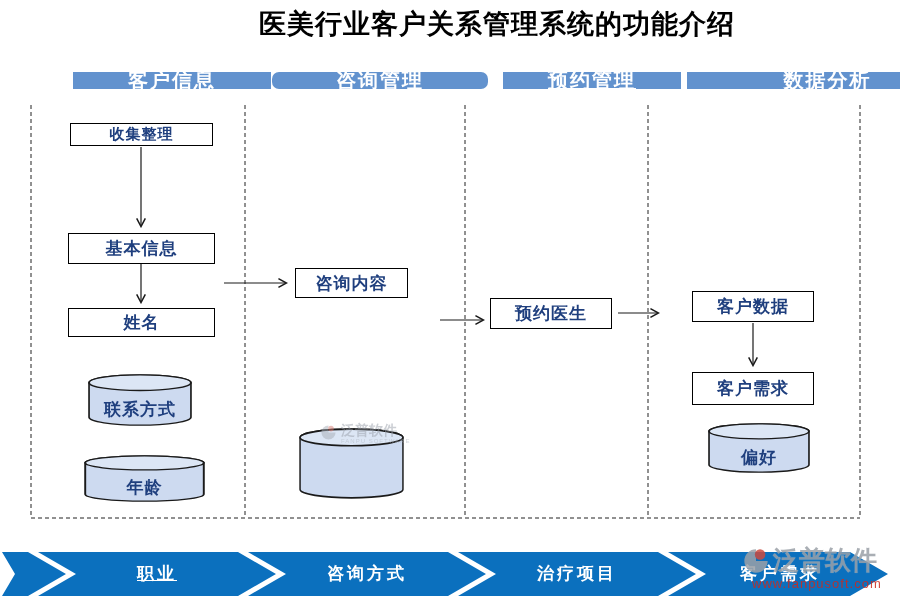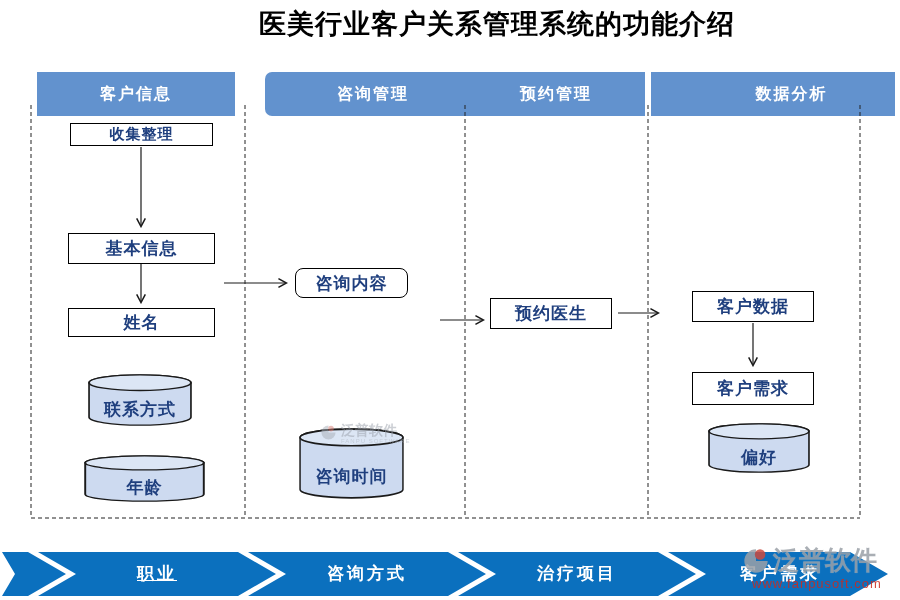--- a/index.html
+++ b/index.html
@@ -3,23 +3,23 @@
 <meta charset="utf-8">
 <style>
   html,body{margin:0;padding:0;background:#fff;}
   body{width:900px;height:600px;position:relative;overflow:hidden;
        font-family:"Liberation Serif","DejaVu Serif",serif;}
   .stage{position:absolute;inset:0;width:900px;height:600px;}
 
   .title{position:absolute;left:0;top:6px;width:900px;text-align:center;
          font-size:27px;font-weight:bold;color:#000;letter-spacing:1px;padding-left:47px;}
 
-  .hdr{position:absolute;top:72px;height:44px;background:#6292CE;color:#fff;
-       font-size:16px;font-weight:bold;display:flex;align-items:center;
-       justify-content:center;letter-spacing:2px;}
+  .hdr{position:absolute;top:72px;height:17px;background:#6292CE;color:#fff;
+       font-size:20px;font-weight:bold;display:flex;align-items:center;
+       justify-content:center;letter-spacing:2px;margin-left:36px;}
 
   .box{position:absolute;background:#fff;border:1.6px solid #000;
        color:#1F3F7E;font-weight:bold;display:flex;align-items:center;
        justify-content:center;letter-spacing:1px;box-sizing:border-box;text-align:center;}
   .fs15{font-size:15px;} .fs17{font-size:17px;}
 
   .cyl{position:absolute;}
   .cyl svg{position:absolute;inset:0;width:100%;height:100%;}
   .cyl .cyl-label{position:absolute;left:0;right:0;top:38%;bottom:0;
        display:flex;align-items:center;justify-content:center;
@@ -45,22 +45,22 @@
        font-family:"Liberation Sans",sans-serif;margin-left:10px;}
 </style>
 </head>
 <body>
 
 <div class="stage">
 
   <div class="title">医美行业客户关系管理系统的功能介绍</div>
 
   <div class="hdr" style="left:37px;width:198px;">客户信息</div>
-  <div class="hdr" style="left:265px;width:216px;border-radius:7px;">咨询管理</div>
-  <div class="hdr" style="left:467px;width:178px;">预约管理</div>
+  <div class="hdr" style="left:236px;width:216px;border-radius:7px;">咨询管理</div>
+  <div class="hdr" style="left:467px;width:178px;text-decoration:underline;">预约管理</div>
   <div class="hdr" style="left:651px;width:207px;padding-left:37px;">数据分析</div>
 
   <svg class="lines" width="900" height="600" viewBox="0 0 900 600">
     <defs>
       <marker id="ah" viewBox="0 0 10 10" refX="8.5" refY="5" markerWidth="9" markerHeight="9" orient="auto">
         <path d="M1.5,1 L9,5 L1.5,9" fill="none" stroke="#1a1a1a" stroke-width="1.4"></path>
       </marker>
     </defs>
     <g stroke="#222" stroke-width="1" stroke-dasharray="4 3" fill="none">
       <path d="M31,105 V518"></path>
@@ -77,21 +77,21 @@
       <path d="M440,320 H483"></path>
       <path d="M618,313 H658"></path>
       <path d="M753,323 V365"></path>
     </g>
   </svg>
 
   <div class="box fs15" style="left:70px;top:123px;width:143px;height:23px;">收集整理</div>
   <div class="box fs17" style="left:68px;top:233px;width:147px;height:31px;">基本信息</div>
   <div class="box fs17" style="left:68px;top:308px;width:147px;height:29px;">姓名</div>
 
-  <div class="box fs17" style="left:295px;top:268px;width:113px;height:30px;border-radius:8px;">咨询内容</div>
+  <div class="box fs17" style="left:295px;top:268px;width:113px;height:30px;">咨询内容</div>
 
   <div class="box fs17" style="left:490px;top:298px;width:122px;height:31px;">预约医生</div>
 
   <div class="box fs17" style="left:692px;top:291px;width:122px;height:31px;">客户数据</div>
   <div class="box fs17" style="left:692px;top:372px;width:122px;height:33px;">客户需求</div>
 
   <div class="cyl" style="left:88px;top:374px;width:104px;height:52px;">
     <svg viewBox="0 0 100 60" preserveAspectRatio="none">
       <path d="M1,10 A49,9 0 0 1 99,10 L99,50 A49,9 0 0 1 1,50 Z" fill="#CDDAF0" stroke="#1a1a1a" stroke-width="1.6"></path>
       <ellipse cx="50" cy="10" rx="49" ry="9" fill="#DCE6F5" stroke="#1a1a1a" stroke-width="1.6"></ellipse>
@@ -105,21 +105,20 @@
       <ellipse cx="50" cy="10" rx="49" ry="9" fill="#DCE6F5" stroke="#1a1a1a" stroke-width="1.6"></ellipse>
     </svg>
     <div class="cyl-label fs17">年龄</div>
   </div>
 
   <div class="cyl" style="left:299px;top:428px;width:105px;height:71px;">
     <svg viewBox="0 0 100 60" preserveAspectRatio="none">
       <path d="M1,8 A49,7 0 0 1 99,8 L99,52 A49,7 0 0 1 1,52 Z" fill="#CDDAF0" stroke="#1a1a1a" stroke-width="1.4"></path>
       <ellipse cx="50" cy="8" rx="49" ry="7" fill="#DCE6F5" stroke="#1a1a1a" stroke-width="1.4"></ellipse>
     </svg>
-    <div class="cyl-label fs17">咨询时间</div>
   </div>
 
   <div class="cyl" style="left:708px;top:423px;width:102px;height:50px;">
     <svg viewBox="0 0 100 60" preserveAspectRatio="none">
       <path d="M1,10 A49,9 0 0 1 99,10 L99,50 A49,9 0 0 1 1,50 Z" fill="#CDDAF0" stroke="#1a1a1a" stroke-width="1.6"></path>
       <ellipse cx="50" cy="10" rx="49" ry="9" fill="#DCE6F5" stroke="#1a1a1a" stroke-width="1.6"></ellipse>
     </svg>
     <div class="cyl-label fs17">偏好</div>
   </div>
 

